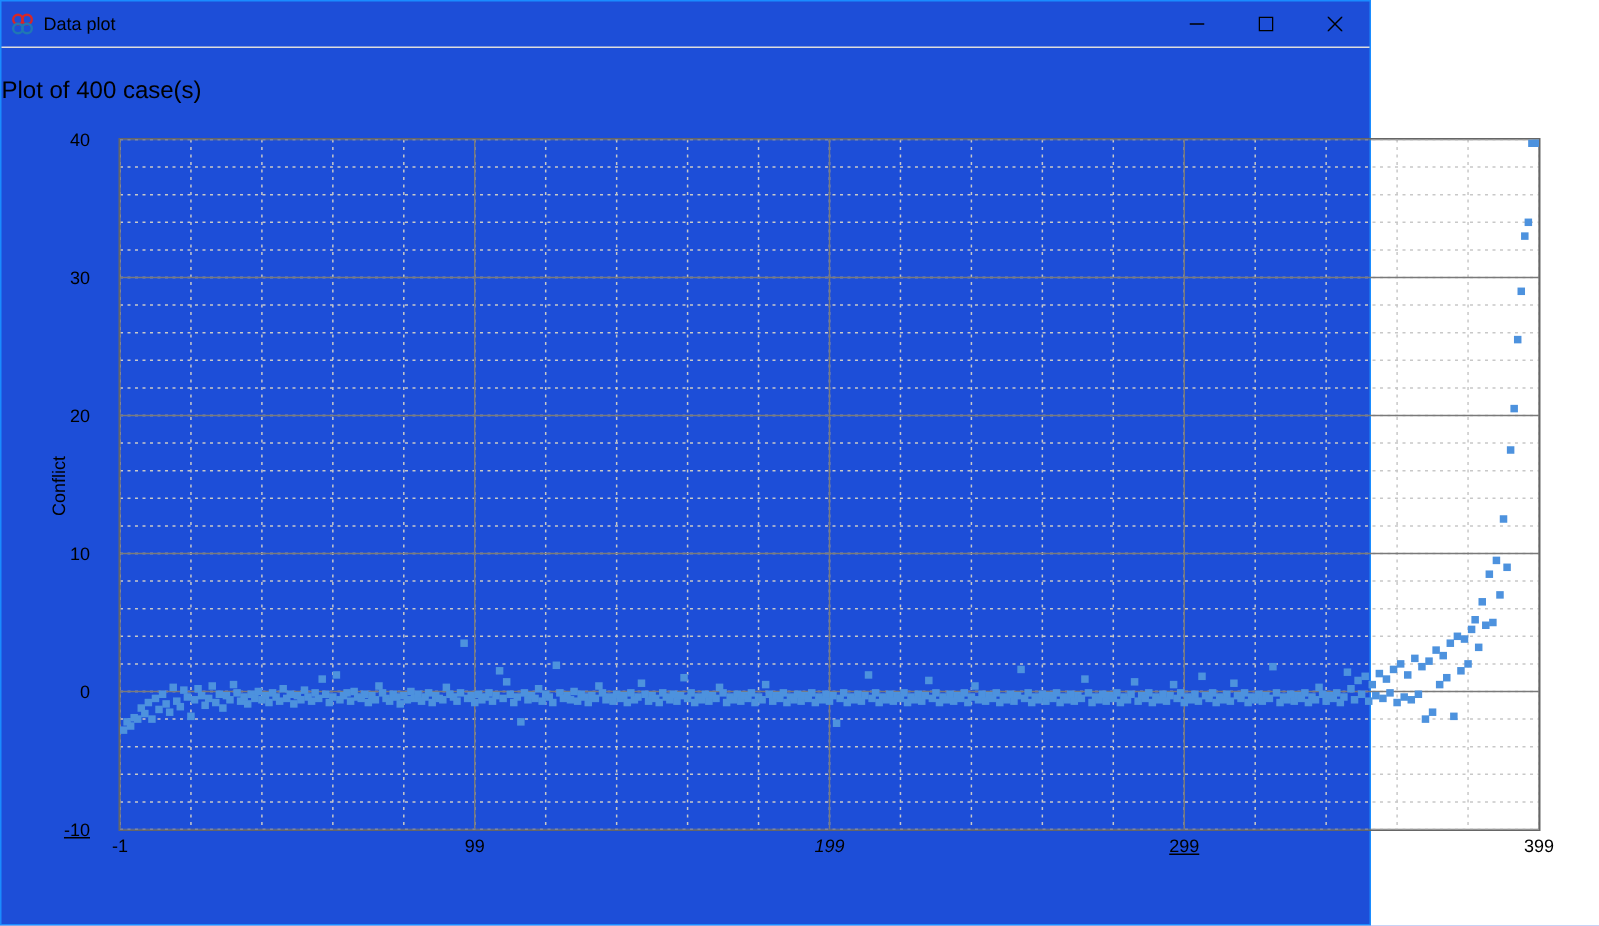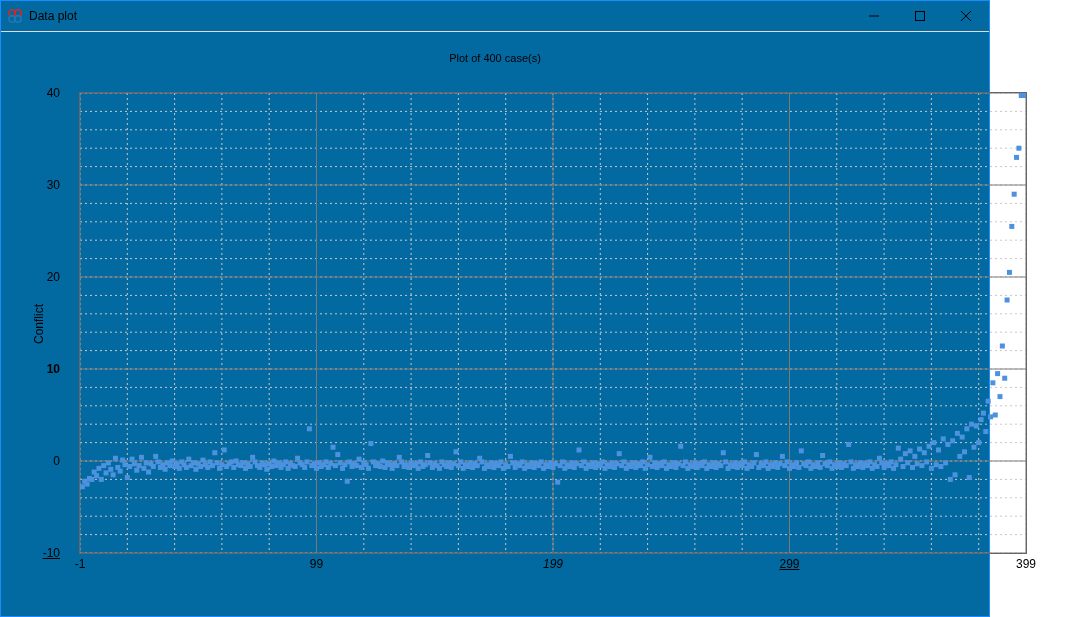--- a/index.html
+++ b/index.html
@@ -1,24 +1,24 @@
 <!DOCTYPE html>
 <html><head>
 <meta charset="utf-8">
 <style>
   html,body{margin:0;padding:0;font-family:"Segoe UI",Tahoma,Arial,sans-serif;font-size:12px;color:#000;background:#fff}
-  .window{width:990px;height:617px;border:1px solid #1a8cff;box-sizing:border-box;display:flex;flex-direction:column;position:relative;background:#0369a1}
+  .window{width:914px;height:617px;border:1px solid #1a8cff;box-sizing:border-box;display:flex;flex-direction:column;position:relative;background:#1d4ed8}
   .titlebar{height:30px;display:flex;align-items:center;padding:0 0 0 6px;border-bottom:1px solid #ddd}
   .titlebar .app-icon{width:16px;height:16px;margin-right:6px;display:flex;align-items:center;justify-content:center}
   .titlebar .title{flex:0 0 auto;font-size:12px}
   .titlebar .spacer{flex:1}
   .sysbtn{width:46px;height:30px;display:flex;align-items:center;justify-content:center;cursor:default}
   .sysbtn svg{pointer-events:none}
   .content{flex:1;position:relative}
-  .chart-title{position:absolute;left:0;right:0;top:20px;text-align:center;font-size:11px;user-select:none}
+  .chart-title{position:absolute;left:0;right:0;top:20px;font-size:16px;user-select:none}
   .ylabel{position:absolute;left:18px;top:50%;transform:translateY(-50%) rotate(-90deg);transform-origin:center;font-size:12px;user-select:none}
   .xlabel{position:absolute;left:0;right:0;bottom:8px;text-align:center;font-size:12px;user-select:none}
   .plot-area{position:absolute;left:78px;top:60px;width:946px;height:460px;border:1px solid #666}
   .plot-area svg{position:absolute;left:0;top:0}
   .tick-label{position:absolute;font-size:12px;color:#000;user-select:none;white-space:nowrap}
   .tick-y{right:100%;margin-right:20px;transform:translateY(-50%)}
   .tick-x{top:100%;margin-top:4px;transform:translateX(-50%)}
   line.minor{stroke:#c8c8c8;stroke-width:1;stroke-dasharray:2 3}
   line.major{stroke:#7a7a7a;stroke-width:1}
   rect.pt{fill:#4d92de}
@@ -515,21 +515,21 @@
           <rect x="929.31" y="130.90000000000003" width="5" height="5" class="pt"></rect>
           <rect x="931.6750000000001" y="98.69999999999999" width="5" height="5" class="pt"></rect>
           <rect x="934.04" y="61.900000000000034" width="5" height="5" class="pt"></rect>
           <rect x="936.4050000000001" y="52.69999999999999" width="5" height="5" class="pt"></rect>
           <rect x="938.77" y="NaN" width="5" height="5" class="pt"></rect>
           <rect x="941.1350000000001" y="NaN" width="5" height="5" class="pt"></rect>
           <rect x="943.5" y="NaN" width="5" height="5" class="pt"></rect>
         </svg>
         <div class="tick-label tick-y" style="top: 460px; text-decoration: underline;">-10</div>
         <div class="tick-label tick-y" style="top: 368px;">0</div>
-        <div class="tick-label tick-y" style="top: 276px; font-weight: bold;">10</div>
+        <div class="tick-label tick-y" style="top: 276px;">10</div>
         <div class="tick-label tick-y" style="top: 184px;">20</div>
         <div class="tick-label tick-y" style="top: 92px;">30</div>
         <div class="tick-label tick-y" style="top: 0px;">40</div>
         <div class="tick-label tick-x" style="left: 0px;">-1</div>
         <div class="tick-label tick-x" style="left: 236.5px;">99</div>
         <div class="tick-label tick-x" style="left: 473px; font-style: italic;">199</div>
         <div class="tick-label tick-x" style="left: 709.5px; text-decoration: underline;">299</div>
         <div class="tick-label tick-x" style="left: 946px;">399</div>
       </div>
   </div>

